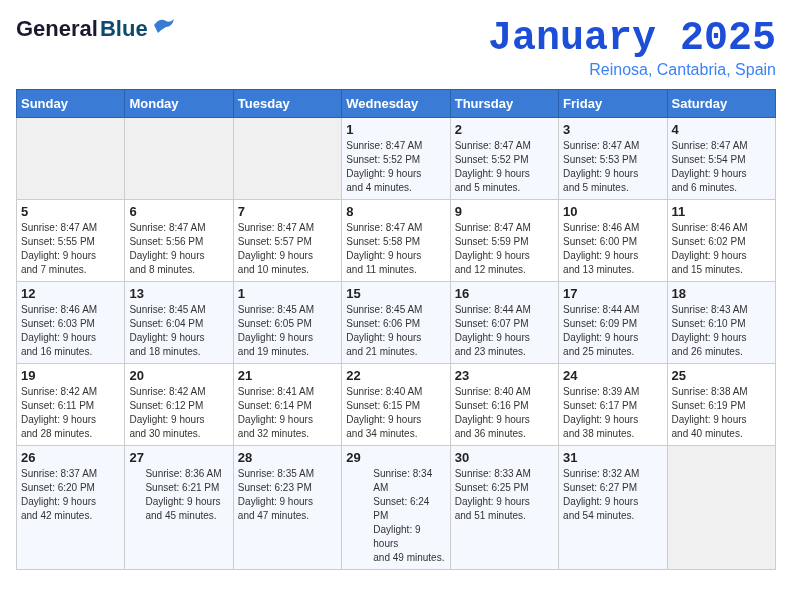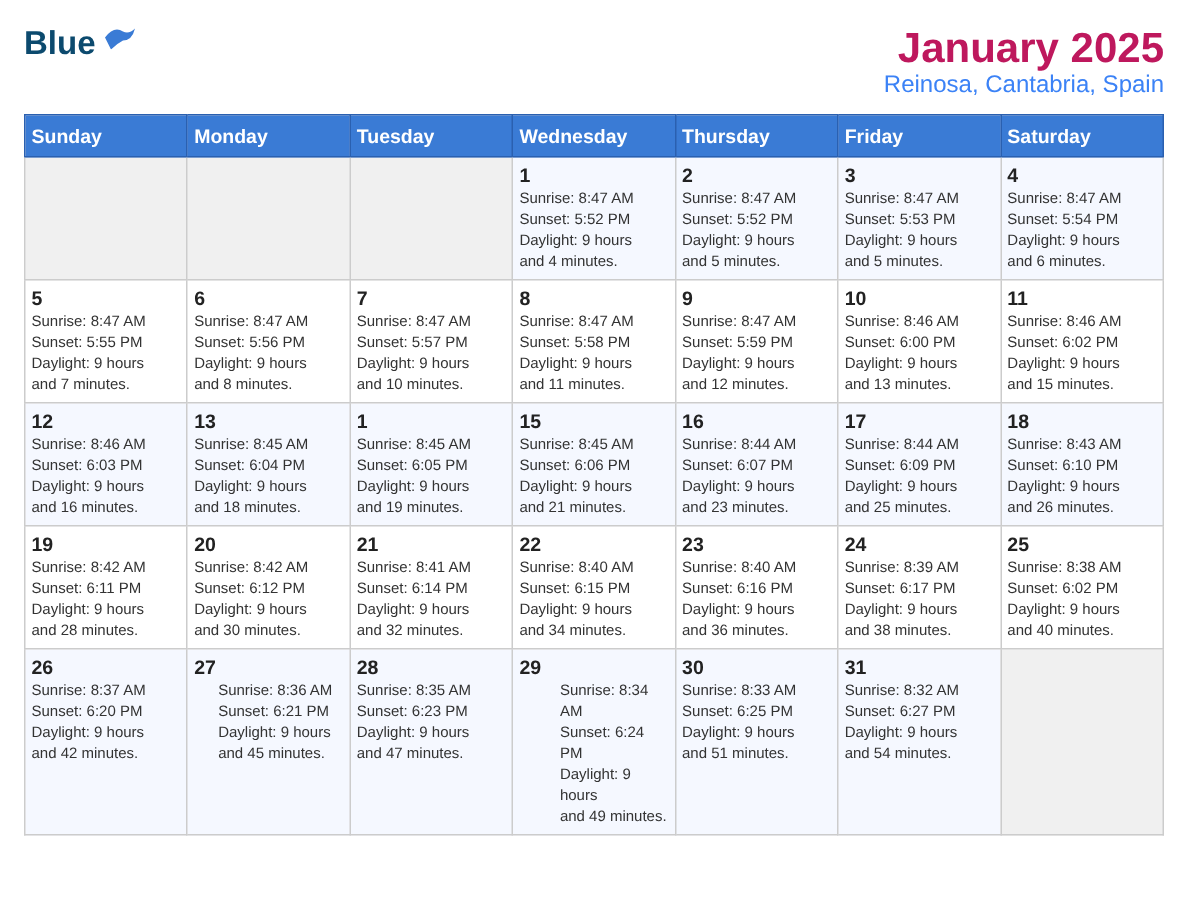--- a/index.html
+++ b/index.html
@@ -16,23 +16,24 @@
       align-items: flex-start;
       margin-bottom: 10px;
     }
     .logo {
       display: flex;
       flex-direction: column;
       align-items: flex-start;
     }
     .title-block { text-align: right; }
     .title-block h1 {
-      font-size: 28px;
+      font-size: 40px;
       font-weight: bold;
-      color: #be185d;
+      color: #1d4ed8;
+      font-family: Liberation Mono, monospace;
     }
     .title-block h2 {
       font-size: 16px;
       font-weight: normal;
       color: #3b82f6;
     }
     table {
       width: 100%;
       border-collapse: collapse;
       font-size: 11px;
@@ -68,20 +69,21 @@
       line-height: 1.4;
     }
     .empty-cell { background: #f0f0f0 !important; }
   </style>
 </head>
 <body>
 
 <div class="header">
   <div class="logo">
     <div style="display:flex; align-items:center; gap:2px;">
+      <span style="font-size:22px; font-weight:bold; color:#1a1a2e;">General</span>
         <span style="font-size:22px; font-weight:bold; color:#0c4a6e;">Blue</span>
       <svg width="22" height="16" viewBox="0 0 22 16" style="margin-left:2px; margin-top:-8px;">
         <path d="M2 8 Q8 0 14 4 Q18 6 22 2 Q20 10 14 10 Q10 12 6 16 Q4 12 2 8Z" fill="#3a7bd5"></path>
       </svg>
     </div>
   </div>
   <div class="title-block">
     <h1>January 2025</h1>
     <h2>Reinosa, Cantabria, Spain</h2>
   </div>
@@ -274,21 +276,21 @@
         <td>
           <span class="day-num">24</span>
           <div class="day-info" style="white-space: pre-line;">Sunrise: 8:39 AM
 Sunset: 6:17 PM
 Daylight: 9 hours
 and 38 minutes.</div>
         </td>
         <td>
           <span class="day-num">25</span>
           <div class="day-info" style="white-space: pre-line;">Sunrise: 8:38 AM
-Sunset: 6:02 PM
+Sunset: 6:19 PM
 Daylight: 9 hours
 and 40 minutes.</div>
         </td>
       </tr>
       <tr>
         <td>
           <span class="day-num">26</span>
           <div class="day-info" style="white-space: pre-line;">Sunrise: 8:37 AM
 Sunset: 6:20 PM
 Daylight: 9 hours

